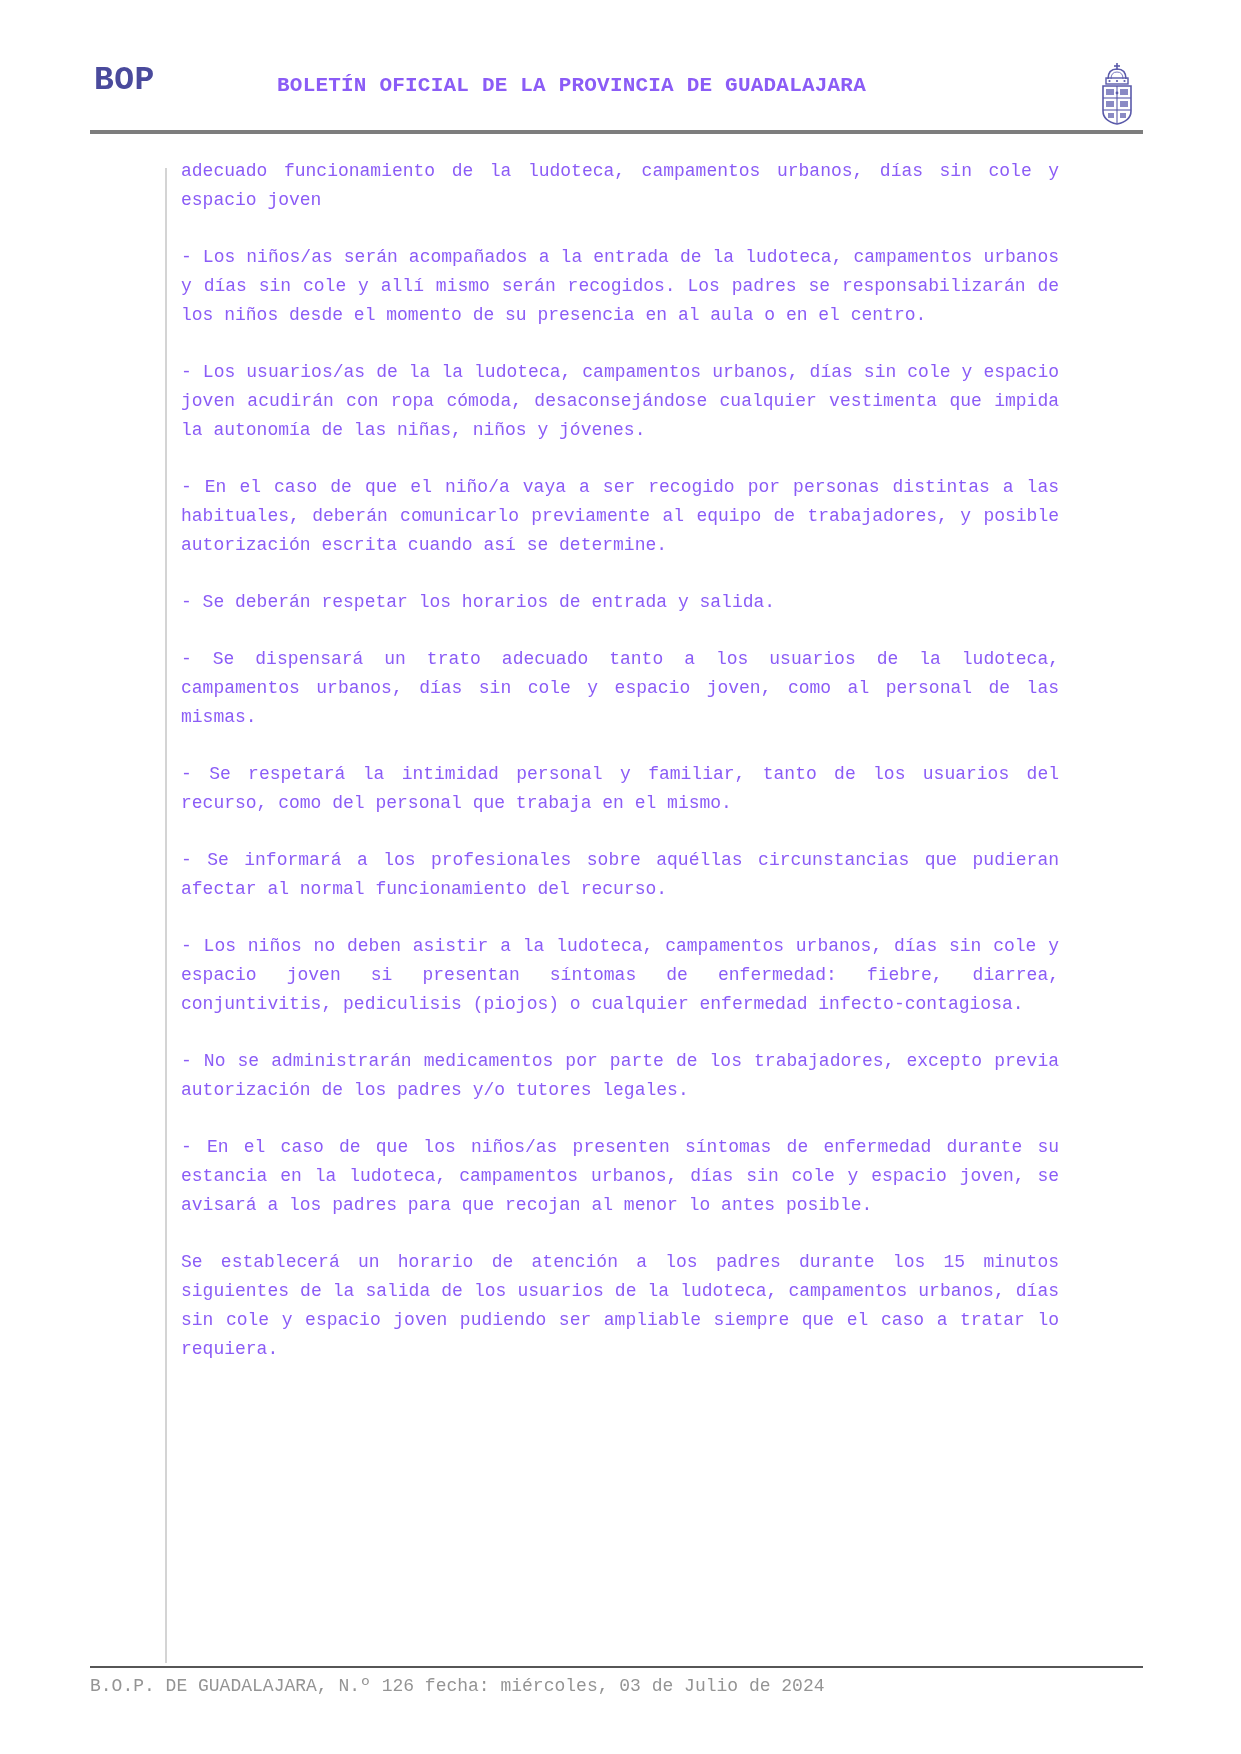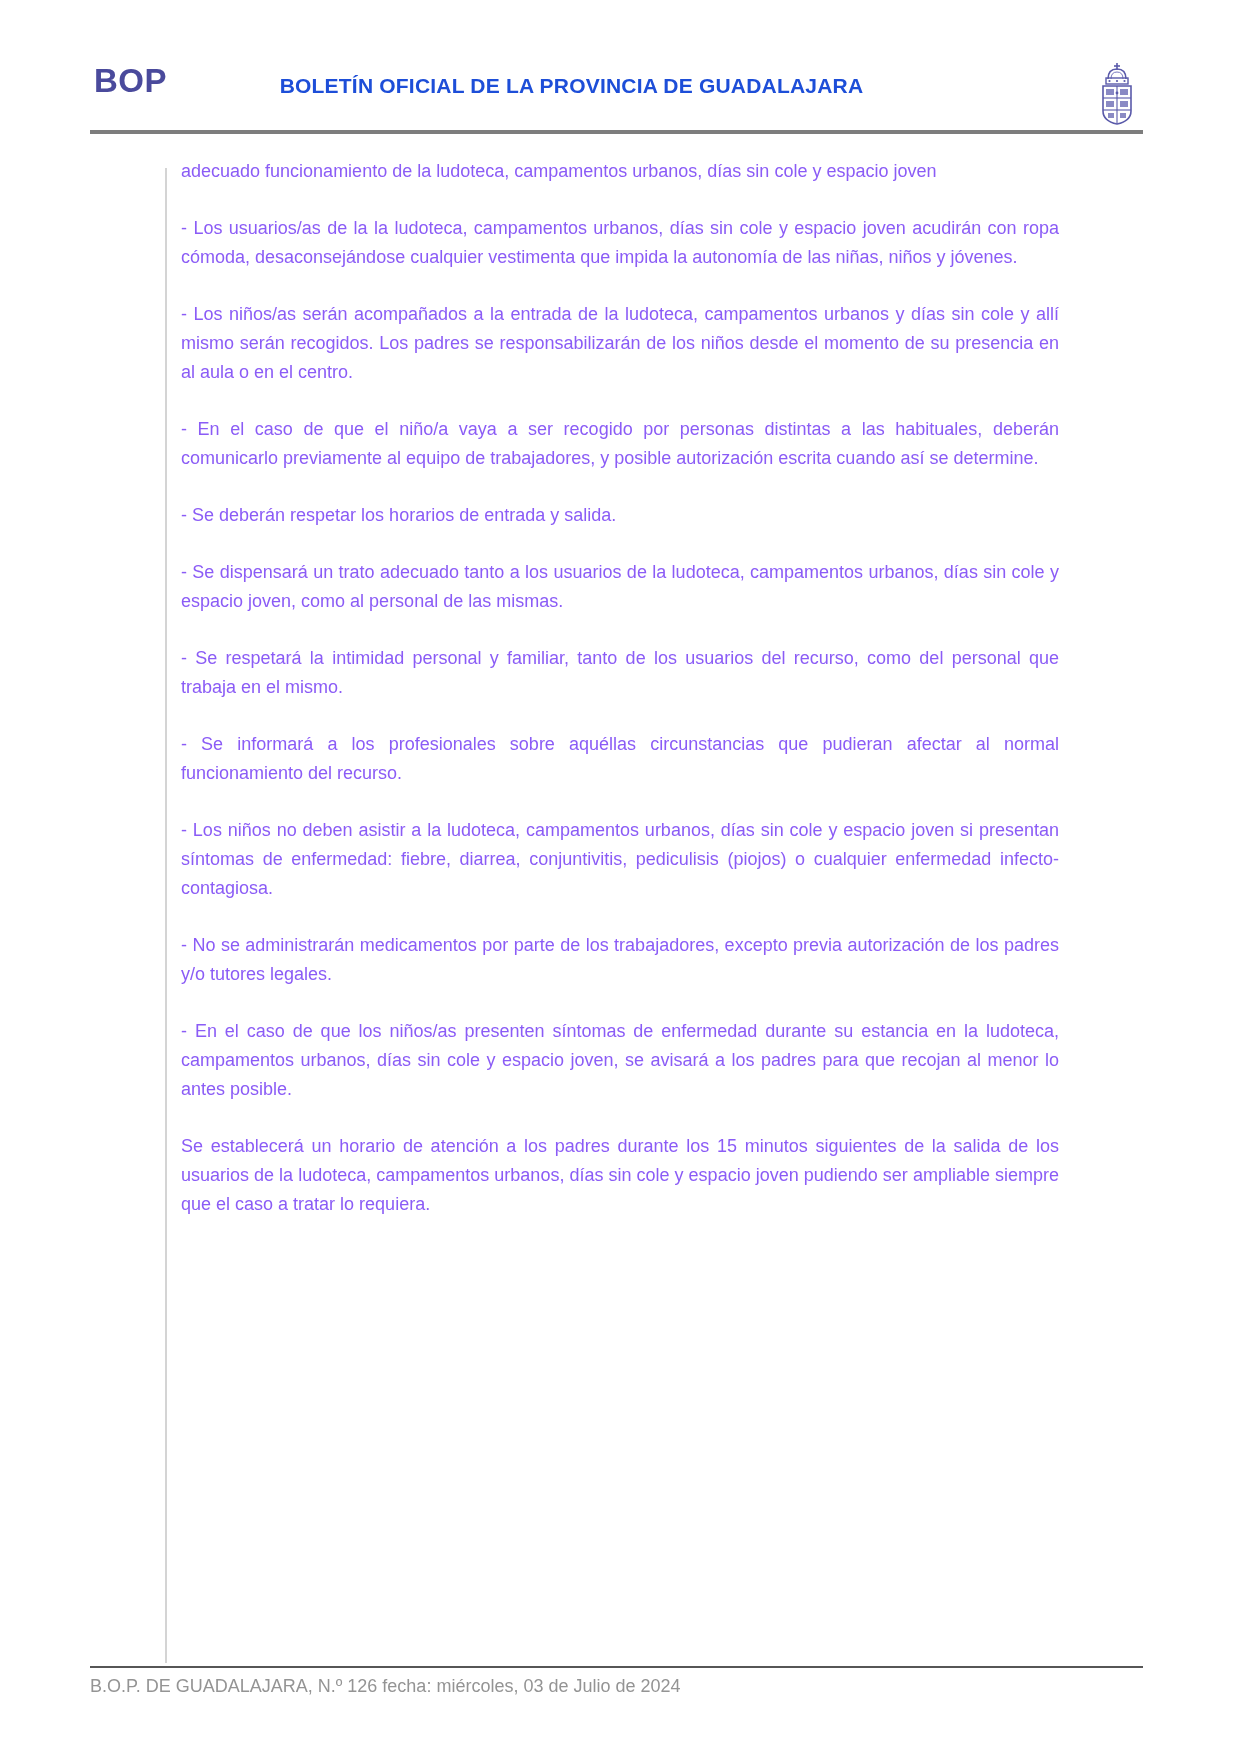--- a/index.html
+++ b/index.html
@@ -1,41 +1,41 @@
 <!DOCTYPE html>
 <html><head>
 <meta charset="utf-8">
 <style>
   html, body { margin: 0; padding: 0; background: #ffffff; }
   .page {
     position: relative;
     width: 1143px;
     height: 1754px;
     background: #ffffff;
-    font-family: Liberation Sans, sans-serif;
+    font-family: Liberation Mono, monospace;
     overflow: hidden;
   }
 
   
   .bop-logo {
     position: absolute;
     left: 94px; top: 62px;
     font-size: 33px;
     font-weight: bold;
     letter-spacing: 0.5px;
     color: #4a4a9c;
   }
   .masthead-title {
     position: absolute;
     left: 0; right: 0;
     top: 74px;
     text-align: center;
     font-size: 21px;
     font-weight: bold;
-    color: #1d4ed8;
+    color: #8b5cf6;
     letter-spacing: 0.2px;
   }
   .crest {
     position: absolute;
     left: 1097px; top: 62px;
     width: 40px; height: 66px;
   }
   .header-rule {
     position: absolute;
     left: 90px; top: 130px;
@@ -118,22 +118,22 @@
     <rect x="11" y="51" width="6" height="5" fill="#8a8ac4"></rect>
     <rect x="23" y="51" width="6" height="5" fill="#8a8ac4"></rect>
     <circle cx="20" cy="31" r="1.4" fill="#5a5aaa"></circle>
   </svg>
 
   <div class="header-rule"></div>
 
   <div class="content-leftline"></div>
   <div class="content">
       <p>adecuado funcionamiento de la ludoteca, campamentos urbanos, días sin cole y espacio joven</p>
+      <p>- Los niños/as serán acompañados a la entrada de la ludoteca, campamentos urbanos y días sin cole y allí mismo serán recogidos. Los padres se responsabilizarán de los niños desde el momento de su presencia en al aula o en el centro.</p>
       <p>- Los usuarios/as de la la ludoteca, campamentos urbanos, días sin cole y espacio joven acudirán con ropa cómoda, desaconsejándose cualquier vestimenta que impida la autonomía de las niñas, niños y jóvenes.</p>
-      <p>- Los niños/as serán acompañados a la entrada de la ludoteca, campamentos urbanos y días sin cole y allí mismo serán recogidos. Los padres se responsabilizarán de los niños desde el momento de su presencia en al aula o en el centro.</p>
       <p>- En el caso de que el niño/a vaya a ser recogido por personas distintas a las habituales, deberán comunicarlo previamente al equipo de trabajadores, y posible autorización escrita cuando así se determine.</p>
       <p>- Se deberán respetar los horarios de entrada y salida.</p>
       <p>- Se dispensará un trato adecuado tanto a los usuarios de la ludoteca, campamentos urbanos, días sin cole y espacio joven, como al personal de las mismas.</p>
       <p>- Se respetará la intimidad personal y familiar, tanto de los usuarios del recurso, como del personal que trabaja en el mismo.</p>
       <p>- Se informará a los profesionales sobre aquéllas circunstancias que pudieran afectar al normal funcionamiento del recurso.</p>
       <p>- Los niños no deben asistir a la ludoteca, campamentos urbanos, días sin cole y espacio joven si presentan síntomas de enfermedad: fiebre, diarrea, conjuntivitis, pediculisis (piojos) o cualquier enfermedad infecto-contagiosa.</p>
       <p>- No se administrarán medicamentos por parte de los trabajadores, excepto previa autorización de los padres y/o tutores legales.</p>
       <p>- En el caso de que los niños/as presenten síntomas de enfermedad durante su estancia en la ludoteca, campamentos urbanos, días sin cole y espacio joven, se avisará a los padres para que recojan al menor lo antes posible.</p>
       <p>Se establecerá un horario de atención a los padres durante los 15 minutos siguientes de la salida de los usuarios de la ludoteca, campamentos urbanos, días sin cole y espacio joven pudiendo ser ampliable siempre que el caso a tratar lo requiera.</p>
     </div>

